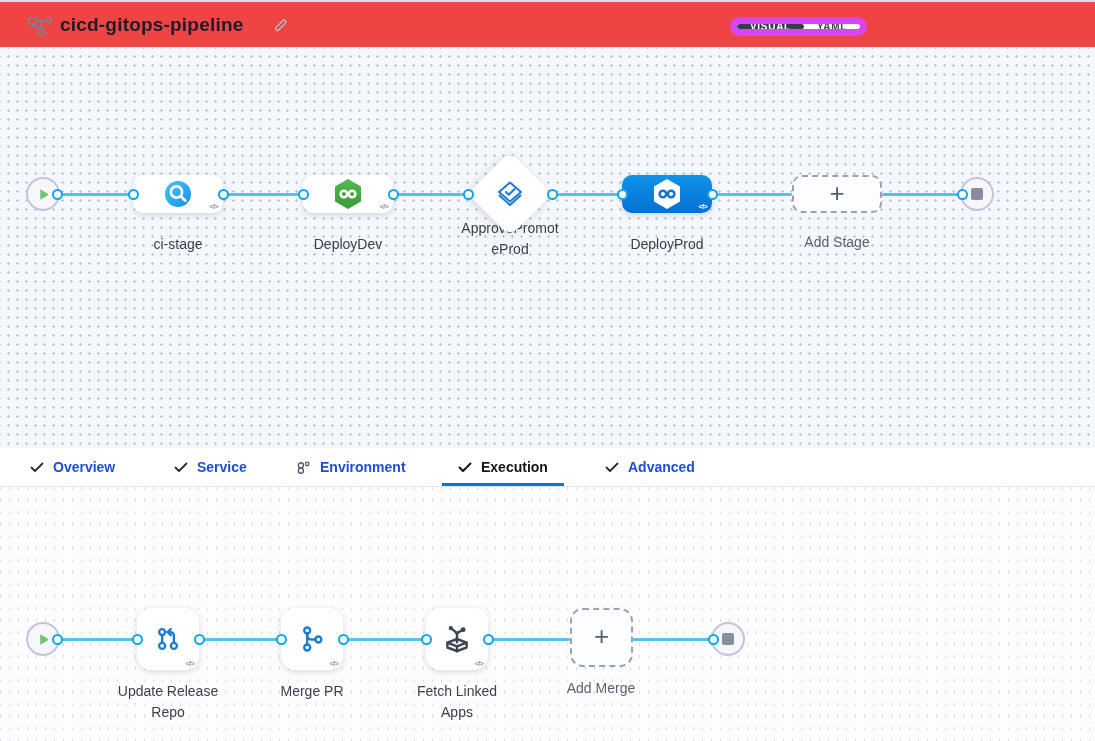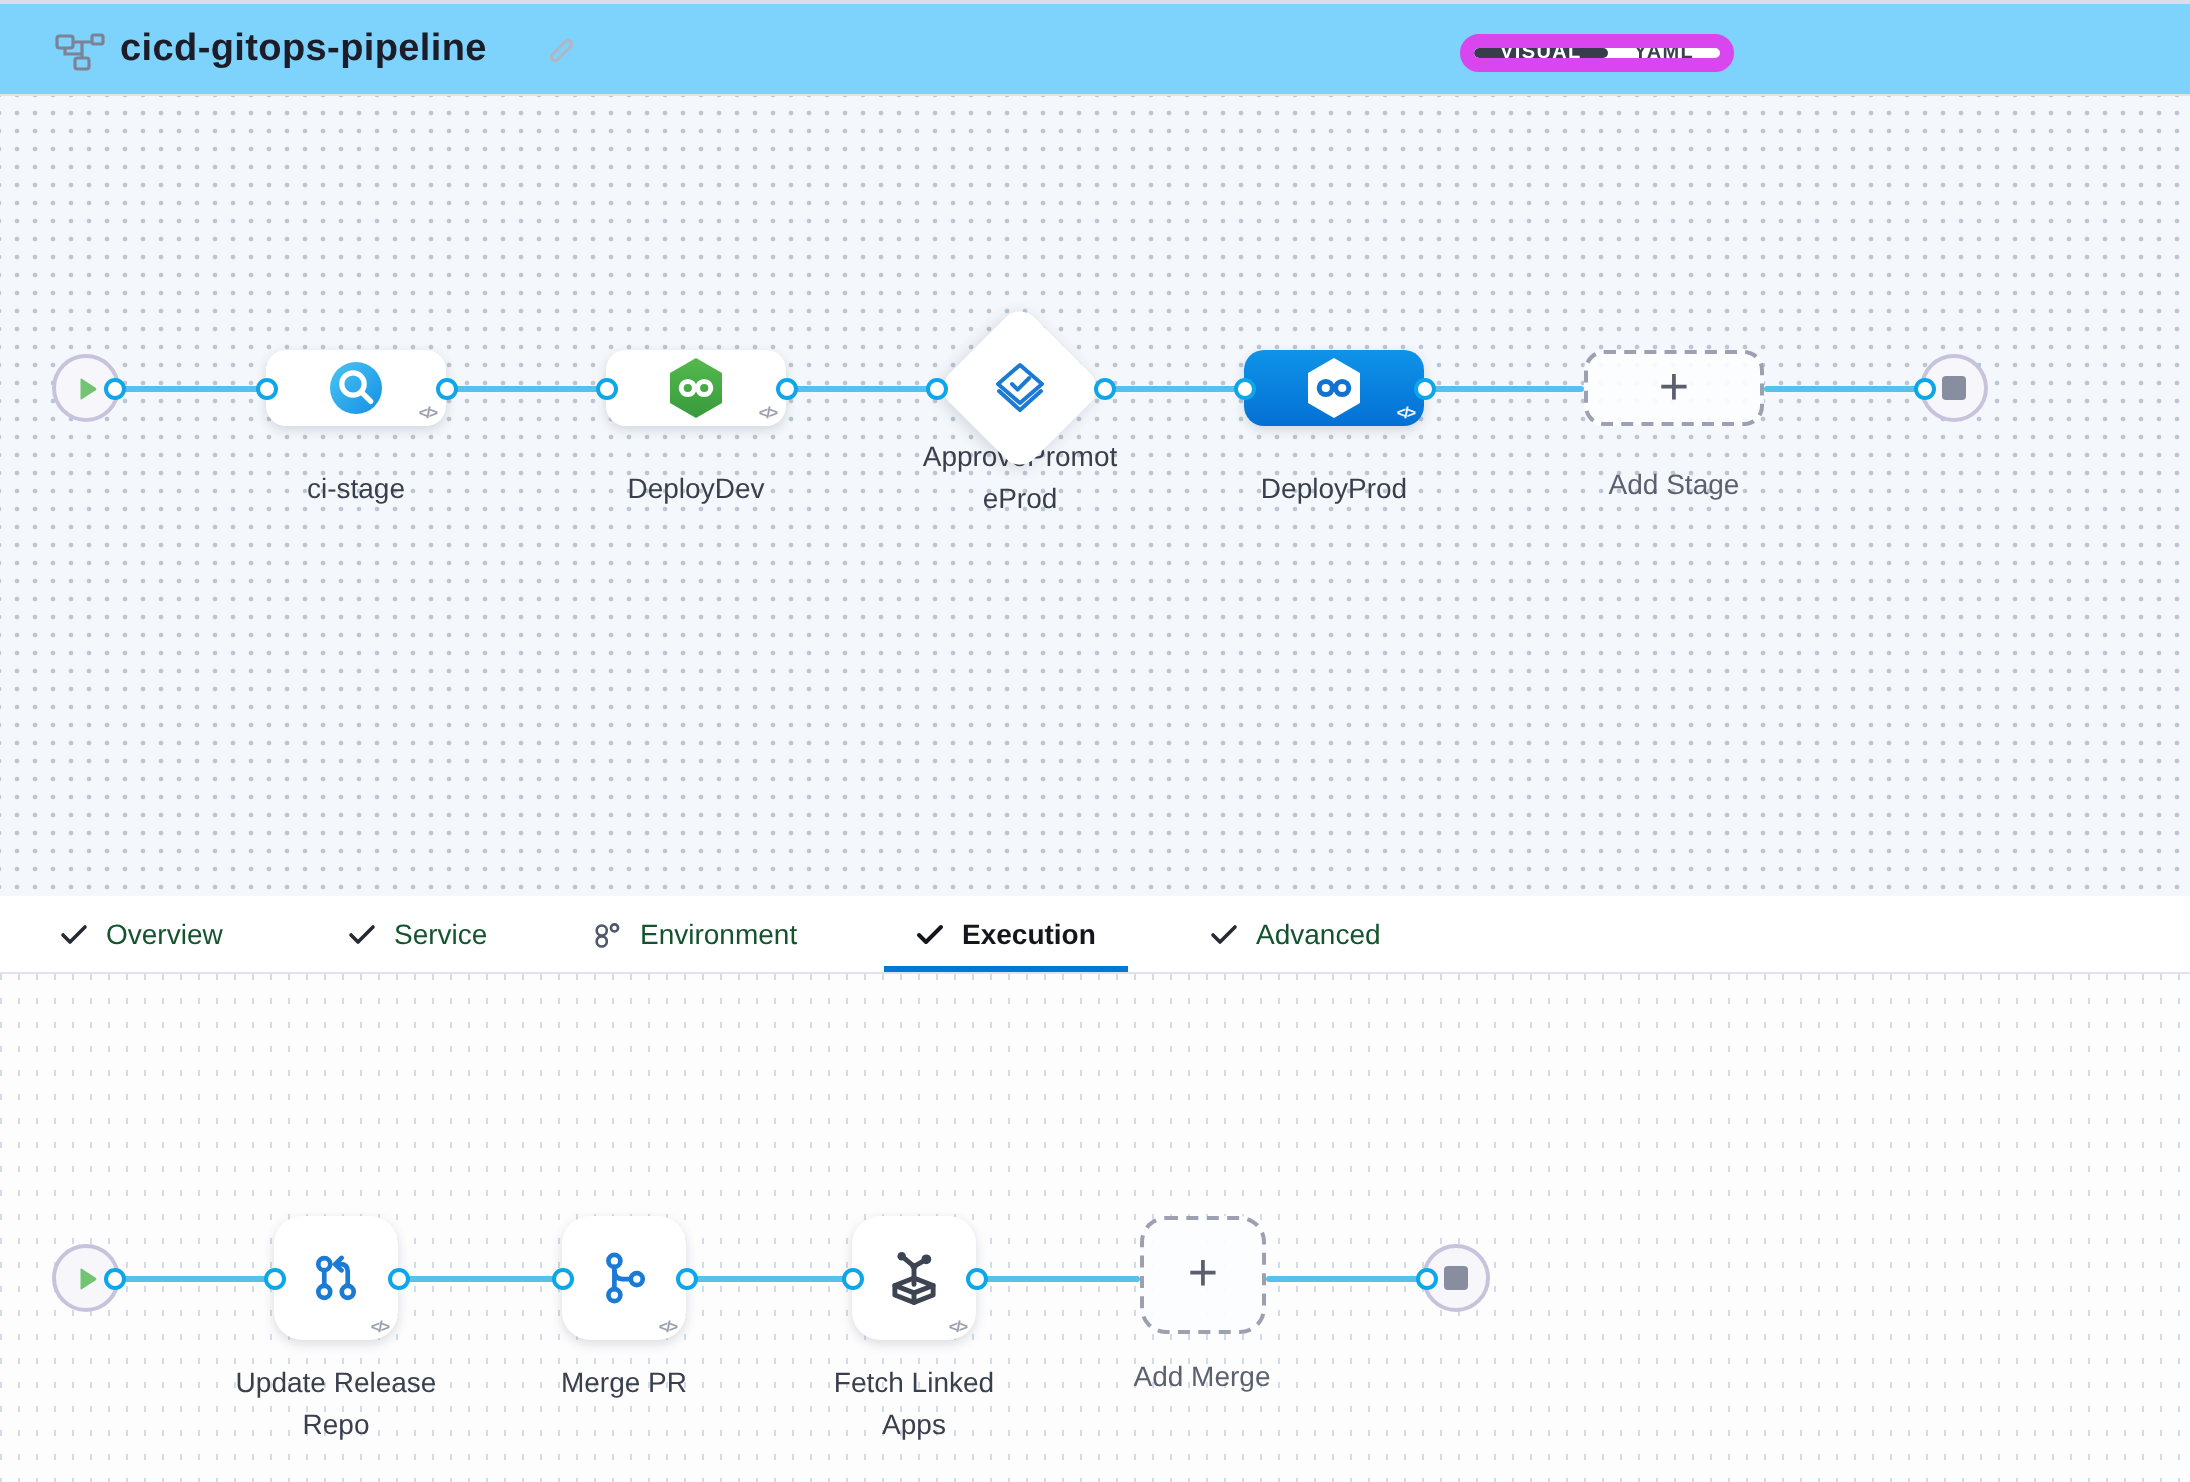--- a/index.html
+++ b/index.html
@@ -3,21 +3,21 @@
 <meta charset="utf-8">
 <style>
   html,body{margin:0;padding:0;}
   body{
     width:1095px;height:741px;overflow:hidden;background:#fff;
     font-family:"Liberation Sans",sans-serif;color:#1c1d29;
     position:relative;
   }
   
   .header{
-    position:relative;height:48px;background:#7dd3fc;box-sizing:border-box;
+    position:relative;height:48px;background:#ef4444;box-sizing:border-box;
     border-top:2px solid #dcdcea;border-bottom:1px solid #e3e3ea;
   }
   .pipeline-icon{position:absolute;left:27px;top:13px;}
   .page-title{
     position:absolute;left:60px;top:50%;transform:translateY(-50%);
     font-size:19px;font-weight:bold;letter-spacing:.2px;color:#1c1d29;
   }
   .edit-icon{position:absolute;left:271px;top:15px;cursor:pointer;}
   .toggle{
     position:absolute;left:730px;top:15px;height:19px;display:flex;align-items:stretch;
@@ -86,21 +86,21 @@
   }
   .node-label.gray{color:#5c616e;}
   .break-all{word-break:break-all;}
   
   .tabs{
     position:relative;height:39px;background:#fff;box-sizing:border-box;
     border-bottom:1px solid #e2e2ea;
   }
   .tab{
     position:absolute;top:0;bottom:0;display:flex;align-items:center;gap:9px;
-    font-size:14px;color:#14532d;cursor:pointer;
+    font-size:14px;color:#1d4ed8;cursor:pointer;font-weight:bold;
   }
   .tab.active{font-weight:bold;color:#14161c;}
   .tab.active::after{
     content:"";position:absolute;left:-16px;right:-16px;bottom:0;height:3px;background:#0278d5;
   }
 </style>
 </head>
 <body>
 
 <div class="header">

